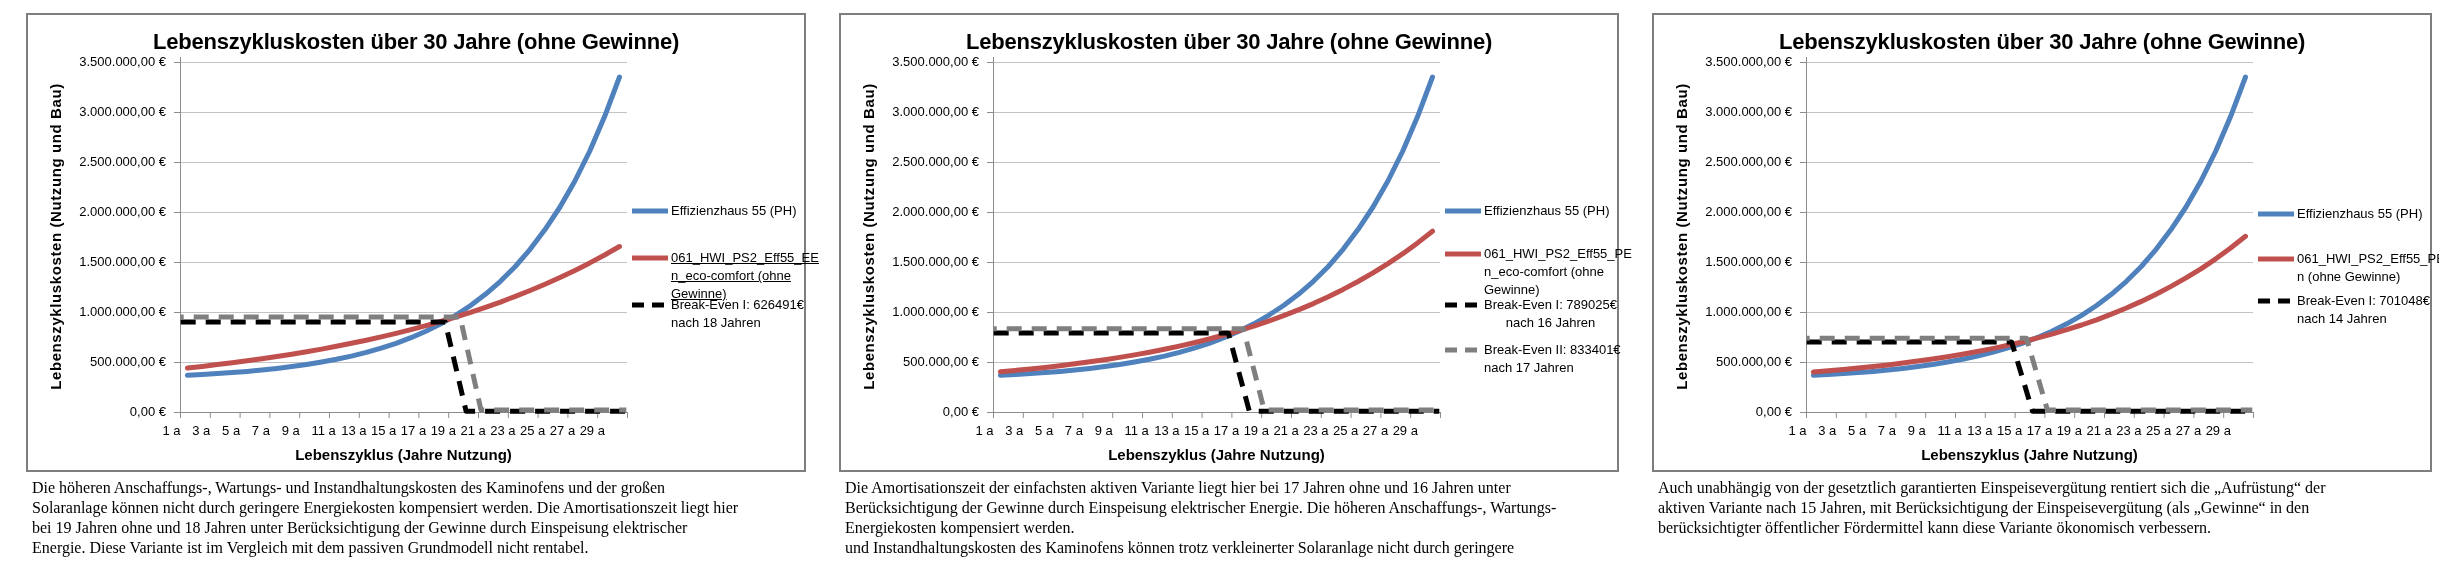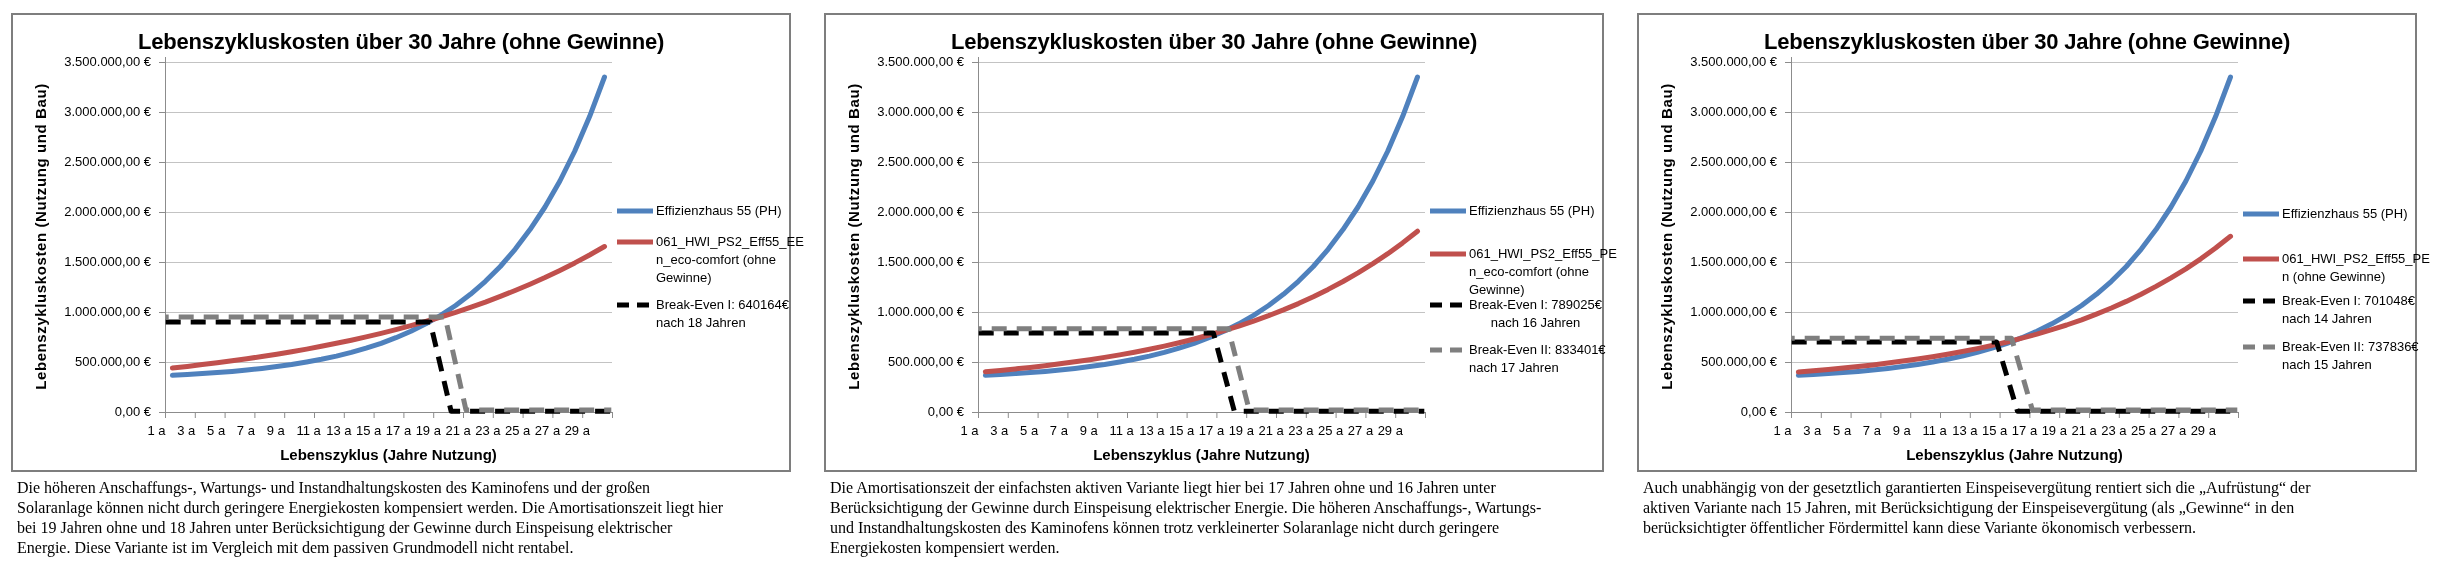--- a/index.html
+++ b/index.html
@@ -1,21 +1,21 @@
 <!DOCTYPE html>
 <html><head>
 <meta charset="utf-8">
 <style>
   html,body{margin:0;padding:0;}
   body{
     width:2439px;height:580px;background:#ffffff;position:relative;
     font-family:"Liberation Sans",sans-serif;color:#000;
     overflow:hidden;
   }
-  .panel{position:absolute;top:0;width:813px;height:580px;}
+  .panel{position:absolute;top:0;width:813px;height:580px;margin-left:15px;}
   #panel-0{left:0;} #panel-1{left:813px;} #panel-2{left:1626px;}
 
   .chart-box{position:absolute;left:11px;top:13px;width:776px;height:455px;
     border:2px solid #7e7e7e;background:#fff;}
   .chart-title{position:absolute;left:11px;top:29px;width:780px;text-align:center;
     font-size:22px;font-weight:bold;letter-spacing:-0.2px;}
   .y-title{position:absolute;left:-132px;top:228px;width:344px;text-align:center;
     font-size:15px;font-weight:bold;letter-spacing:0.6px;transform:rotate(-90deg);}
   .ytick{position:absolute;left:11px;width:140px;text-align:right;
     font-size:13px;line-height:16px;}
@@ -104,36 +104,36 @@
       <polyline points="165.7,316.9 445.1,316.9 466.0,410.0 611.3,410.0" fill="none" stroke="#7f7f7f" stroke-width="5" stroke-dasharray="15 10" stroke-dashoffset="12" stroke-linejoin="round"></polyline>
     </svg>
     <div class="legend-entry" style="top: 202px;">
       <svg width="38" height="12" class="legend-swatch">
         <line x1="1" x2="37" y1="6" y2="6" stroke="#4f81bd" stroke-width="5"></line>
       </svg>
       <div class="legend-text">
         <div>Effizienzhaus 55 (PH)</div>
       </div>
     </div>
-    <div class="legend-entry" style="top: 233px;">
+    <div class="legend-entry" style="top: 249px; text-decoration: underline;">
       <svg width="38" height="12" class="legend-swatch">
         <line x1="1" x2="37" y1="6" y2="6" stroke="#c0504d" stroke-width="5"></line>
       </svg>
       <div class="legend-text">
         <div>061_HWI_PS2_Eff55_EE</div>
         <div>n_eco-comfort (ohne</div>
         <div>Gewinne)</div>
       </div>
     </div>
     <div class="legend-entry" style="top: 296px;">
       <svg width="38" height="12" class="legend-swatch">
         <line x1="1" x2="37" y1="6" y2="6" stroke="#000000" stroke-width="5" stroke-dasharray="12 8"></line>
       </svg>
       <div class="legend-text">
-        <div>Break-Even I: 640164€</div>
+        <div>Break-Even I: 626491€</div>
         <div>nach 18 Jahren</div>
       </div>
     </div>
     <div class="caption">
       <div>Die höheren Anschaffungs-, Wartungs- und Instandhaltungskosten des Kaminofens und der großen</div>
       <div>Solaranlage können nicht durch geringere Energiekosten kompensiert werden. Die Amortisationszeit liegt hier</div>
       <div>bei 19 Jahren ohne und 18 Jahren unter Berücksichtigung der Gewinne durch Einspeisung elektrischer</div>
       <div>Energie. Diese Variante ist im Vergleich mit dem passiven Grundmodell nicht rentabel.</div>
     </div>
   </div>
@@ -236,22 +236,22 @@
         <line x1="1" x2="37" y1="6" y2="6" stroke="#7f7f7f" stroke-width="5" stroke-dasharray="12 8"></line>
       </svg>
       <div class="legend-text">
         <div>Break-Even II: 833401€</div>
         <div>nach 17 Jahren</div>
       </div>
     </div>
     <div class="caption">
       <div>Die Amortisationszeit der einfachsten aktiven Variante liegt hier bei 17 Jahren ohne und 16 Jahren unter</div>
       <div>Berücksichtigung der Gewinne durch Einspeisung elektrischer Energie. Die höheren Anschaffungs-, Wartungs-</div>
+      <div>Energiekosten kompensiert werden.</div>
       <div>und Instandhaltungskosten des Kaminofens können trotz verkleinerter Solaranlage nicht durch geringere</div>
-      <div>Energiekosten kompensiert werden.</div>
     </div>
   </div>
 <div class="panel" id="panel-2">
     <div class="chart-box"></div>
     <div class="chart-title">Lebenszykluskosten über 30 Jahre (ohne Gewinne)</div>
     <div class="y-title">Lebenszykluskosten (Nutzung und Bau)</div>
     <div class="ytick" style="top: 54px;">3.500.000,00 €</div>
     <div class="ytick" style="top: 104px;">3.000.000,00 €</div>
     <div class="ytick" style="top: 154px;">2.500.000,00 €</div>
     <div class="ytick" style="top: 204px;">2.000.000,00 €</div>
@@ -333,27 +333,18 @@
     </div>
     <div class="legend-entry" style="top: 292px;">
       <svg width="38" height="12" class="legend-swatch">
         <line x1="1" x2="37" y1="6" y2="6" stroke="#000000" stroke-width="5" stroke-dasharray="12 8"></line>
       </svg>
       <div class="legend-text">
         <div>Break-Even I: 701048€</div>
         <div>nach 14 Jahren</div>
       </div>
     </div>
-    <div class="legend-entry" style="top: 338px;">
-      <svg width="38" height="12" class="legend-swatch">
-        <line x1="1" x2="37" y1="6" y2="6" stroke="#7f7f7f" stroke-width="5" stroke-dasharray="12 8"></line>
-      </svg>
-      <div class="legend-text">
-        <div>Break-Even II: 737836€</div>
-        <div>nach 15 Jahren</div>
-      </div>
-    </div>
     <div class="caption">
       <div>Auch unabhängig von der gesetztlich garantierten Einspeisevergütung rentiert sich die „Aufrüstung“ der</div>
       <div>aktiven Variante nach 15 Jahren, mit Berücksichtigung der Einspeisevergütung (als „Gewinne“ in den</div>
       <div>berücksichtigter öffentlicher Fördermittel kann diese Variante ökonomisch verbessern.</div>
     </div>
   </div>
 
 </body></html>

